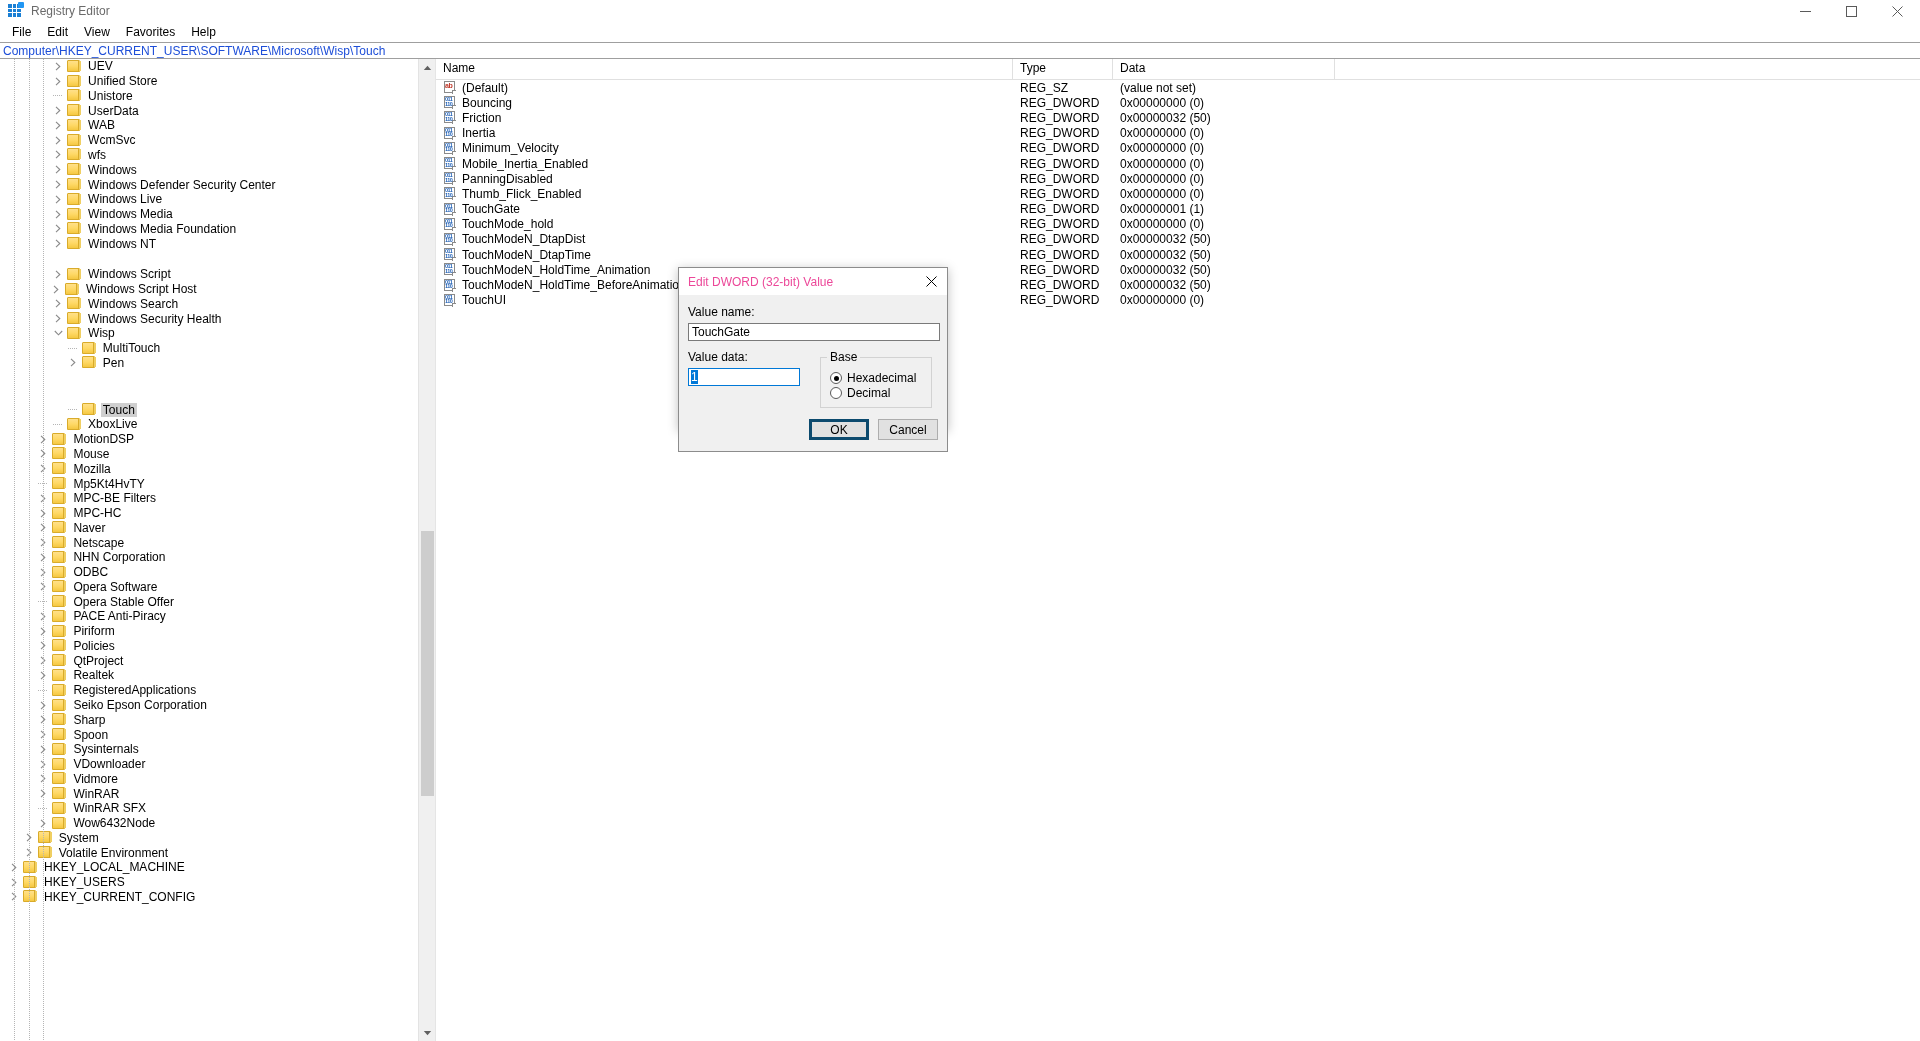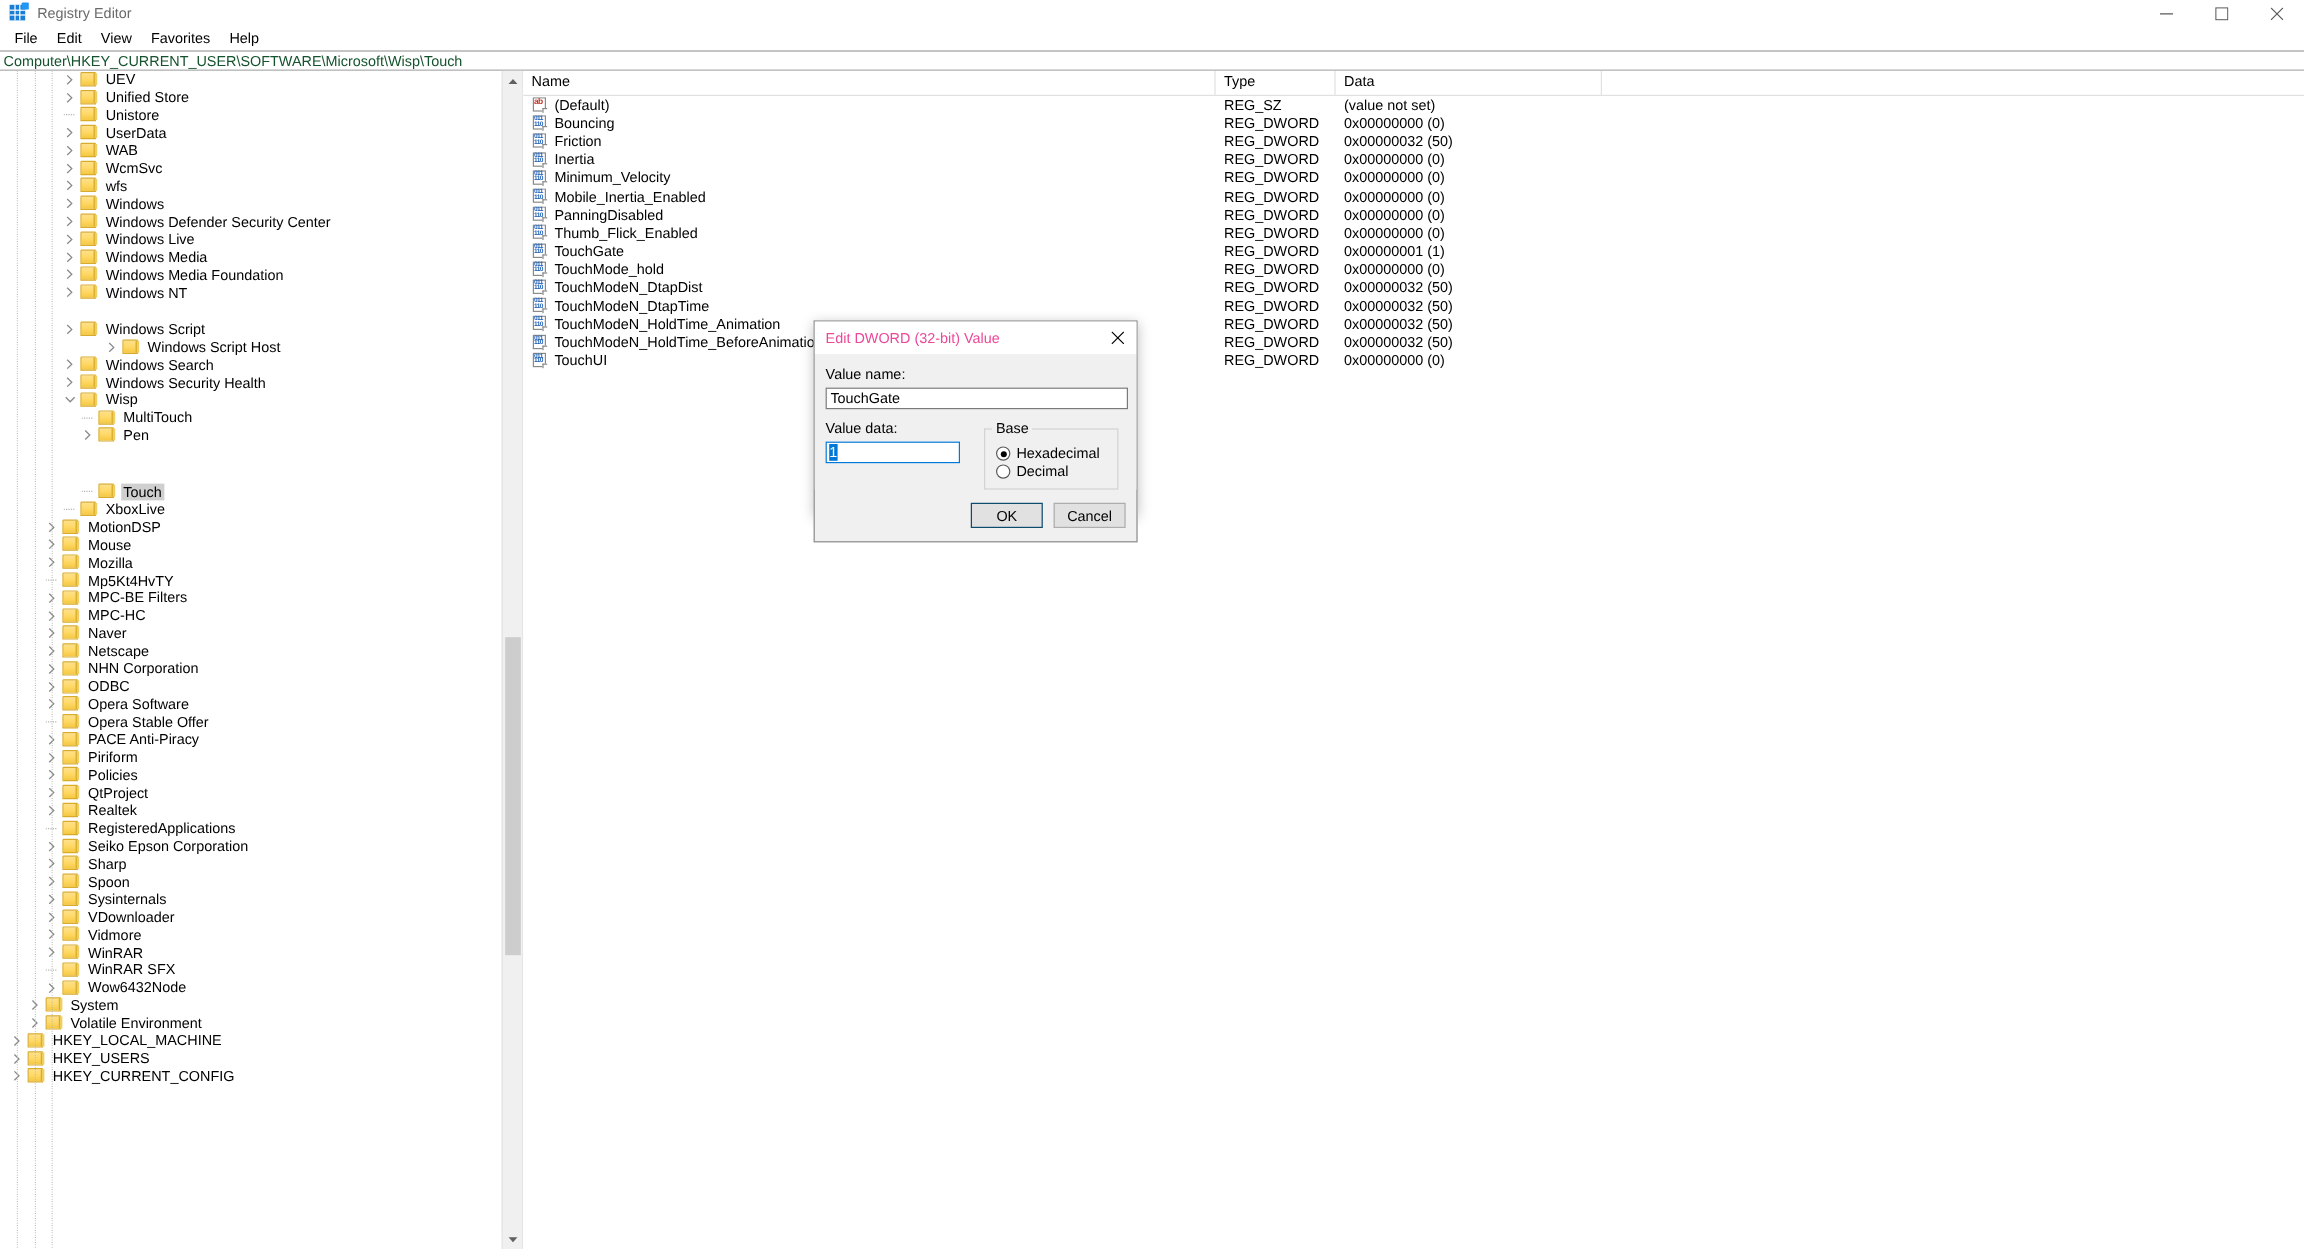--- a/index.html
+++ b/index.html
@@ -99,21 +99,21 @@
   .addressbar {
     flex: 0 0 17px;
     height: 17px;
     border-top: 1px solid #9f9f9f;
     border-bottom: 1px solid #9f9f9f;
     background: #ffffff;
     display: flex;
     align-items: center;
     padding-left: 3px;
     font-size: 12px;
-    color: #14532d;
+    color: #1d4ed8;
     box-sizing: border-box;
   }
 
   
   .main {
     flex: 1 1 auto;
     display: flex;
     min-height: 0;
     position: relative;
   }
@@ -449,21 +449,21 @@
     height: 21px;
     font-size: 12px;
     font-family: "Liberation Sans", sans-serif;
     background: #e1e1e1;
     border: 1px solid #adadad;
     color: #000;
     cursor: default;
     box-sizing: border-box;
   }
   .dlg-btn.default {
-    border: 1px solid #0c4a6e;
+    border: 3px solid #0c4a6e;
   }
 </style>
 </head>
 <body>
 
 <div id="app">
 
   <div class="titlebar">
     <div class="titlebar-icon">
       <div class="regicon">
@@ -673,21 +673,21 @@
               <svg width="6" height="9" viewBox="0 0 6 9">
                 <path d="M1 0.8 L4.8 4.5 L1 8.2" fill="none" stroke="currentColor" stroke-width="1.1"></path>
               </svg>
             </div>
             <div class="folder">
               <div class="fshape"></div>
               <div class="ftab"></div>
             </div>
             <span class="treelabel">Windows Script</span>
           </div>
-          <div class="treerow" style="padding-left: 48px; margin-left: 37px;">
+          <div class="treerow" style="padding-left: 48px;">
             <div class="twisty">
               <svg width="6" height="9" viewBox="0 0 6 9">
                 <path d="M1 0.8 L4.8 4.5 L1 8.2" fill="none" stroke="currentColor" stroke-width="1.1"></path>
               </svg>
             </div>
             <div class="folder">
               <div class="fshape"></div>
               <div class="ftab"></div>
             </div>
             <span class="treelabel">Windows Script Host</span>

